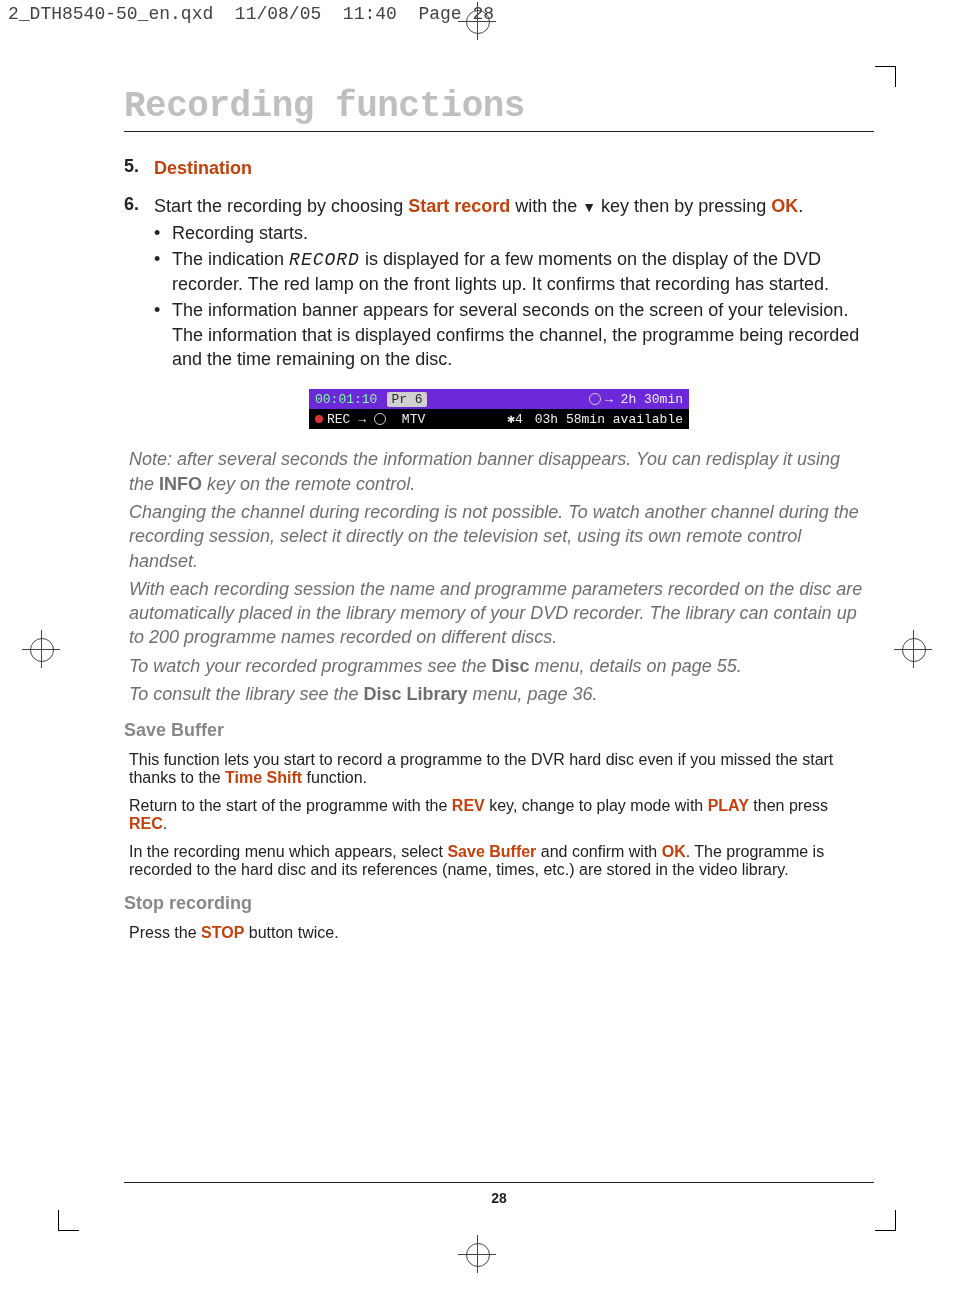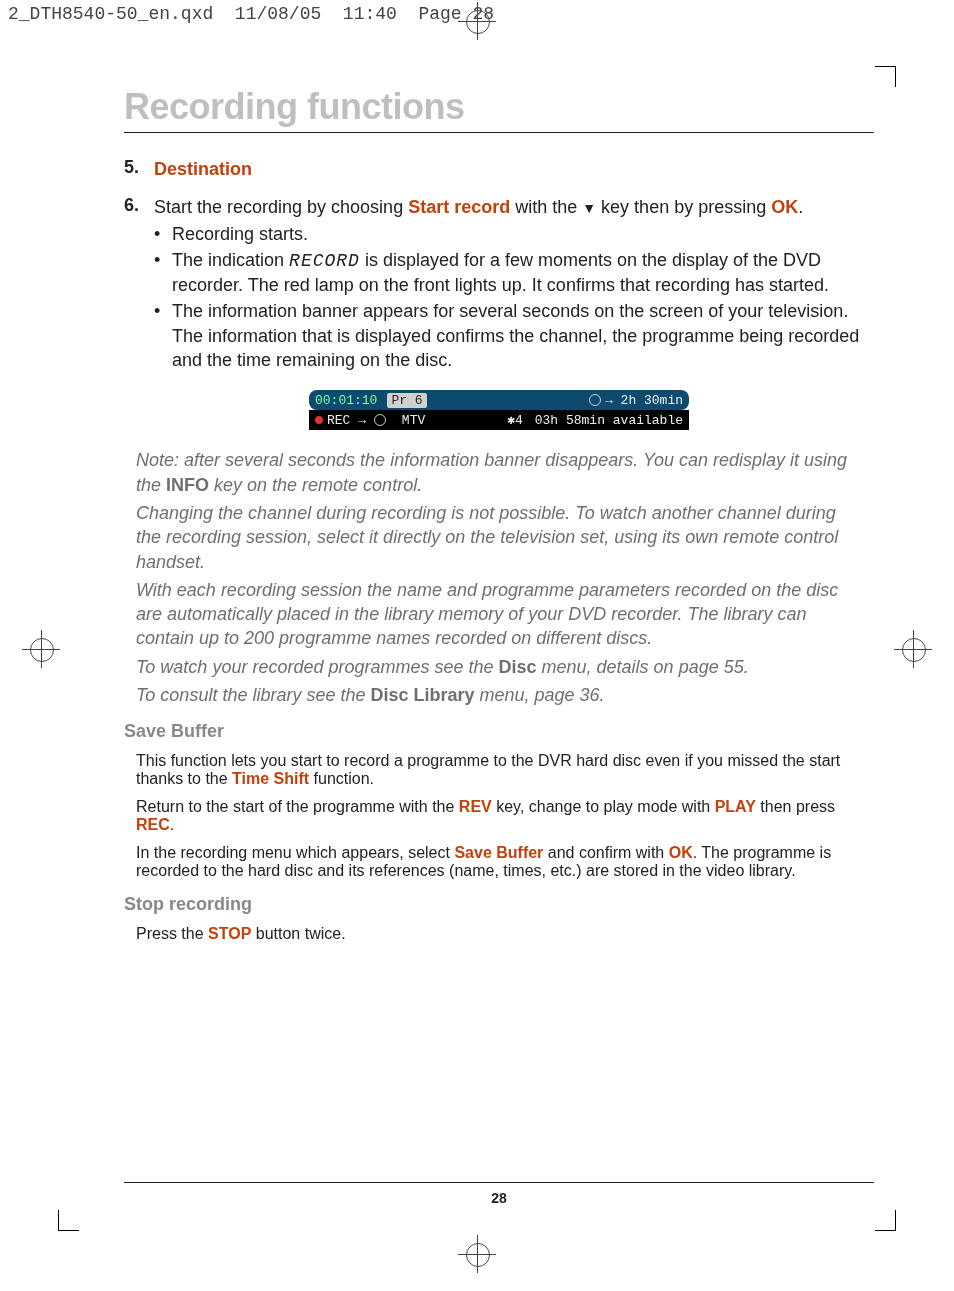--- a/index.html
+++ b/index.html
@@ -11,48 +11,48 @@
 .crop-mr { top: 630px; right: 22px; }
 .crop-bl { bottom: 60px; left: 58px; width: 20px; height: 20px; border-left: 1px solid #000; border-bottom: 1px solid #000; }
 .crop-br { bottom: 60px; right: 58px; width: 20px; height: 20px; border-right: 1px solid #000; border-bottom: 1px solid #000; }
 .regmark { display:inline-block; position: relative; width: 38px; height: 38px; }
 .regmark::before { content:""; position:absolute; left:0; top:50%; width:100%; border-top:1px solid #444; }
 .regmark::after { content:""; position:absolute; top:0; left:50%; height:100%; border-left:1px solid #444; }
 .regmark .circ { position:absolute; left:50%; top:50%; width:22px; height:22px; margin:-11px 0 0 -11px; border:1px solid #444; border-radius:50%; }
 .regmark-top { position:absolute; top:2px; left:50%; transform:translateX(-50%); }
 .regmark-bot { position:absolute; bottom:18px; left:50%; transform:translateX(-50%); }
 .page { position: absolute; top: 66px; left: 80px; width: 794px; }
-h1.title { font-family: Liberation Sans, sans-serif; font-weight: 900; font-size: 36px; color: #bfbfbf; margin: 20px 0 4px 44px; letter-spacing: -0.5px; }
+h1.title { font-family: Liberation Mono, monospace; font-weight: 900; font-size: 36px; color: #bfbfbf; margin: 20px 0 4px 44px; letter-spacing: -0.5px; }
 hr.sep { border: none; border-top: 1.5px solid #222; margin: 4px 0 24px 44px; }
 .content { margin-left: 44px; margin-right: 0; }
 .list-item { display: flex; margin-bottom: 10px; }
 .num { width: 30px; flex-shrink: 0; font-weight: bold; font-size: 18px; }
 .body { flex: 1; font-size: 18px; line-height: 1.35; }
 .subbody { margin-left: 30px; font-size: 18px; line-height: 1.35; }
 .bul { display: flex; margin-top: 2px; }
 .bul .dot { width: 18px; flex-shrink: 0; }
 .italic { font-style: italic; color: #6f6f6f; }
 .h3 { font-weight: bold; color: #888; font-size: 18px; margin-top: 14px; margin-bottom: 8px; }
 .segfont { font-family: "Courier New", monospace; letter-spacing: 1px; font-style: italic; }
 .banner { width: 380px; margin: 18px auto 18px auto; font-family: "Courier New", monospace; font-size: 13px; color: #eee; }
 .banner .row { display:flex; align-items:center; height:20px; }
-.banner .r1 { background:#0c4a6e;border-radius:8px; }
+.banner .r1 { background:#6d28d9; }
 .banner .r2 { background:#000000; }
 .banner .r3 { background:#1f2a22; }
 .banner .cell { padding: 0 6px; white-space: nowrap; }
 .banner .pr { background:#d0d0d0; color:#2a2a2a; padding:0 4px; border-radius:2px; margin:0 4px; }
 .banner .rec-dot { display:inline-block; width:8px; height:8px; background:#d33; border-radius:50%; margin-right:4px; vertical-align:middle; }
 .banner .disc { display:inline-block; width:10px; height:10px; border:1px solid #ccc; border-radius:50%; margin-right:4px; vertical-align:middle; }
 .banner .star { color:#eee; }
 .footer { position:absolute; bottom: 84px; left: 124px; width: 750px; text-align:center; }
 .footer hr { border:none; border-top:1px solid #222; margin: 0 0 6px 0; }
 .footer .pg { font-weight:bold; font-size:14px; }
 .key-tri-r::after { content:"▶"; font-size: 14px; }
 .key-tri-d::after { content:"▼"; font-size: 14px; }
-p { margin: 10px 12px; }
+p { margin: 10px 5px; }
 b { font-weight: bold; color: #c2410c; }
 </style>
 </head>
 <body>
 
 <div class="header-path">2_DTH8540-50_en.qxd  11/08/05  11:40  Page 28</div>
 
 <div class="regmark regmark-top">
     <span class="circ"></span>
   </div>

